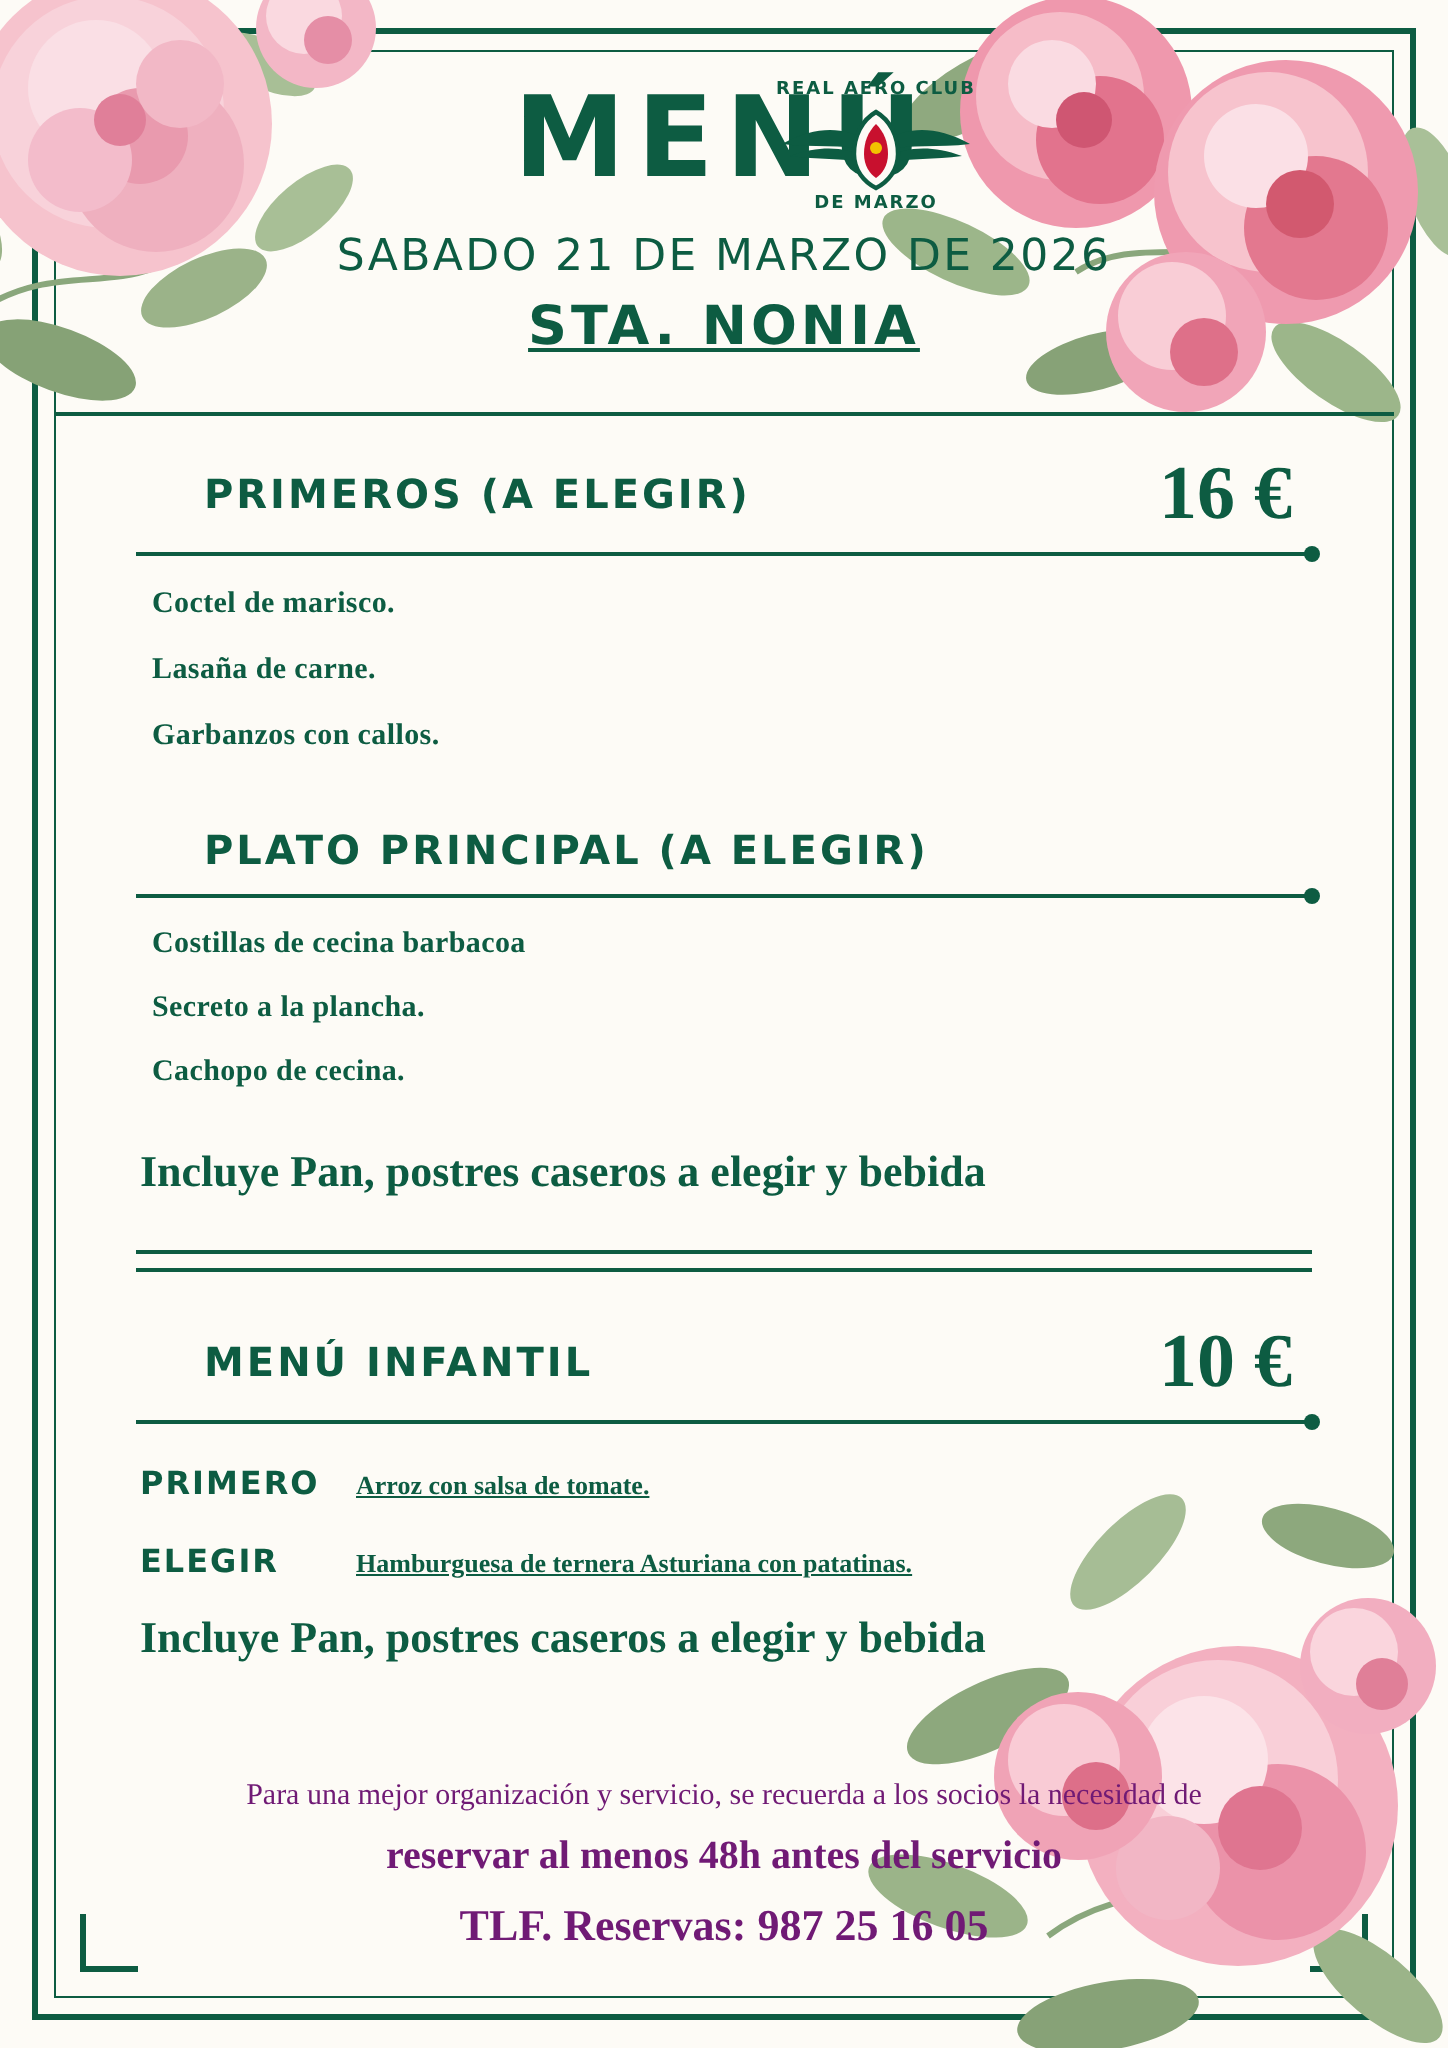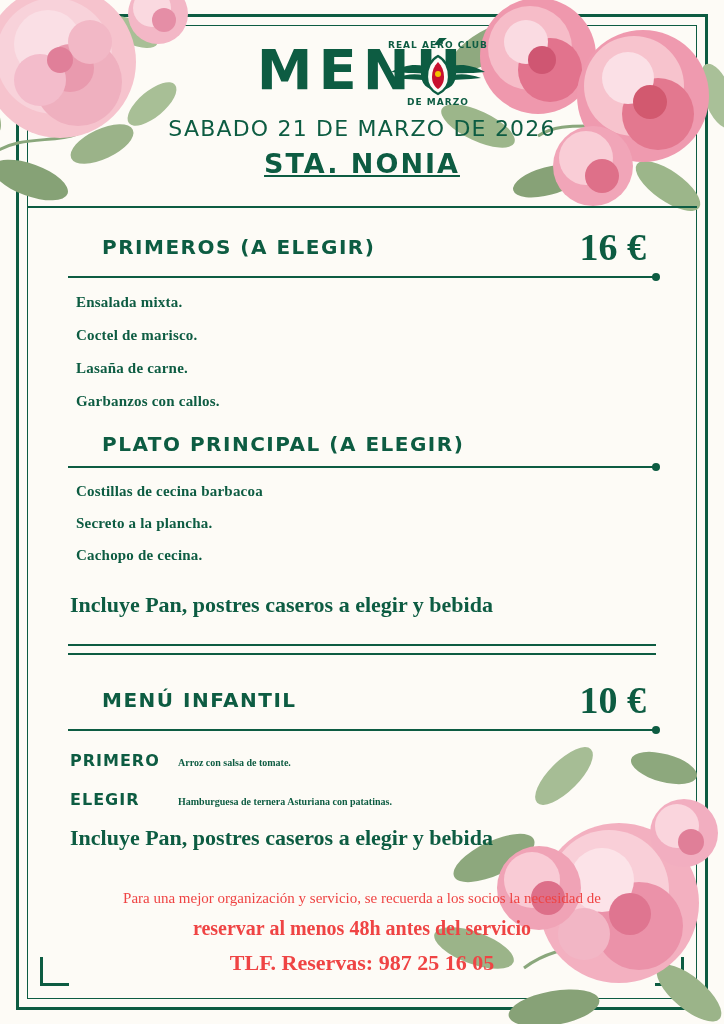--- a/index.html
+++ b/index.html
@@ -209,31 +209,32 @@
     font-family: "DejaVu Sans", sans-serif;
     font-weight: bold;
     font-size: 16px;
     letter-spacing: 1px;
     width: 108px;
     flex: none;
   }
   .kid-value {
     font-family: "Liberation Serif", serif;
     font-weight: bold;
-    font-size: 10px;
+    font-size: 13px;
+    text-decoration: underline;
   }
 
   
   .footer {
     position: absolute;
     left: 0;
     right: 0;
     bottom: 48px;
     text-align: center;
-    color: #ef4444;
+    color: #701a75;
     z-index: 5;
   }
   .footer .f1 {
     font-family: "Liberation Serif", serif;
     font-size: 15px;
   }
   .footer .f2 {
     font-family: "Liberation Serif", serif;
     font-weight: bold;
     font-size: 20px;
@@ -377,27 +378,26 @@
   <div class="header-rule"></div>
 
   <div class="content">
 
     <div class="section-head">
       <div class="title">PRIMEROS (A ELEGIR)</div>
       <div class="price">16 €</div>
     </div>
     <div class="rule-with-dot"></div>
     <ul class="dish-list">
-      <li class="dish">Ensalada mixta.</li>
       <li class="dish">Coctel de marisco.</li>
       <li class="dish">Lasaña de carne.</li>
       <li class="dish">Garbanzos con callos.</li>
     </ul>
 
-    <div class="section-head" style="margin-top:22px;">
+    <div class="section-head" style="margin-top:36px;">
       <div class="title">PLATO PRINCIPAL (A ELEGIR)</div>
       <div class="price"></div>
     </div>
     <div class="rule-with-dot"></div>
     <ul class="dish-list">
       <li class="dish tight">Costillas de cecina barbacoa</li>
       <li class="dish tight">Secreto a la plancha.</li>
       <li class="dish tight">Cachopo de cecina.</li>
     </ul>
 

